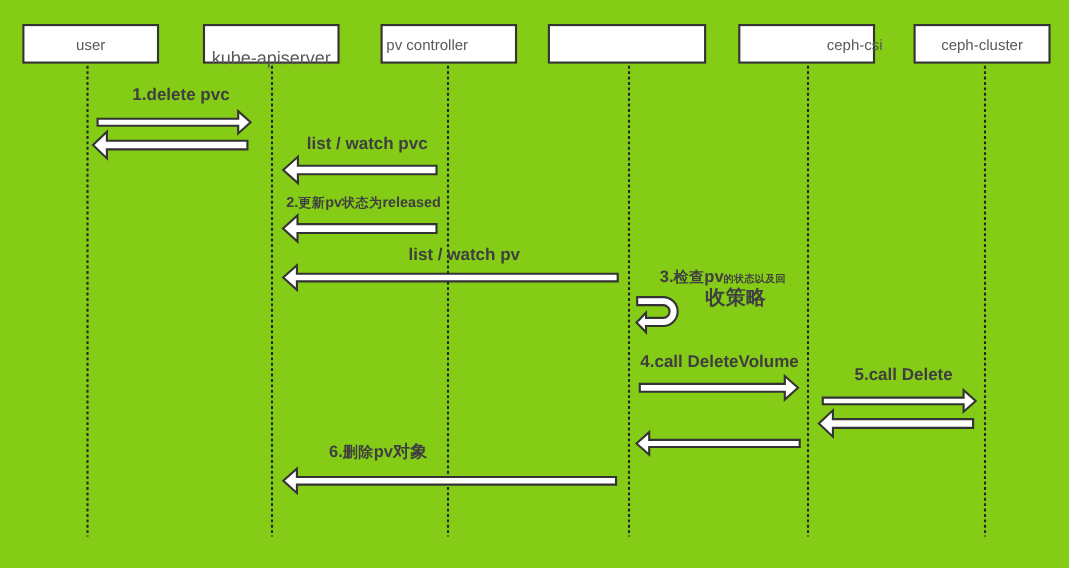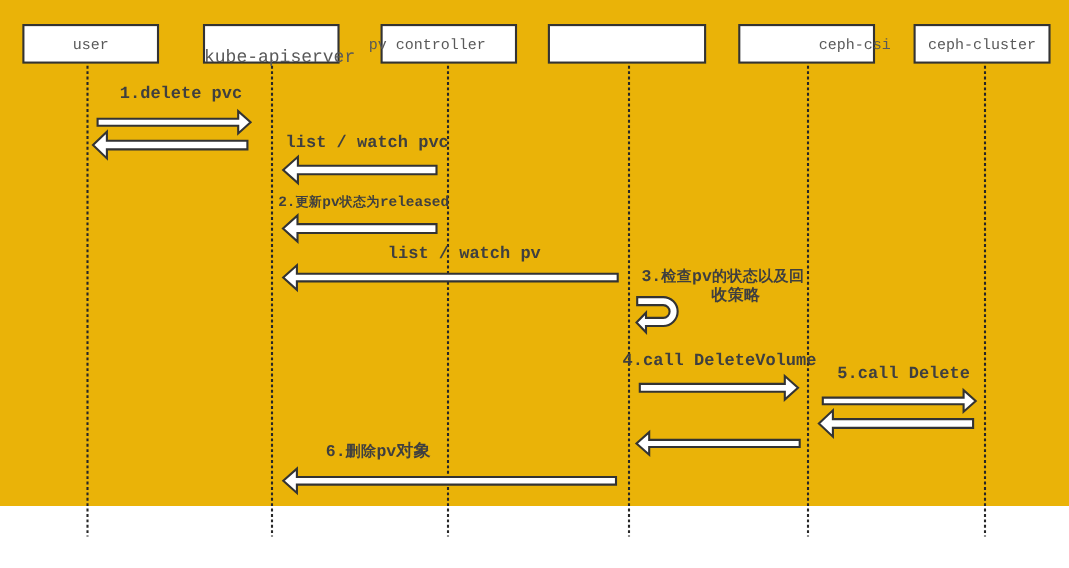--- a/index.html
+++ b/index.html
@@ -1,19 +1,19 @@
 <!DOCTYPE html>
 <html><head>
 <meta charset="utf-8">
 <title>PVC delete sequence diagram</title>
 <style>
   html,body{margin:0;padding:0;background:#ffffff;}
   body{width:1069px;height:568px;overflow:hidden;
        font-family:"Liberation Sans",sans-serif;-webkit-font-smoothing:antialiased;text-rendering:geometricPrecision;}
-  #canvas{position:relative;width:1069px;height:506px;background:#eab308;font-family:Liberation Mono, monospace;}
+  #canvas{position:relative;width:1069px;height:568px;background:#84cc16;}
   #shapes{position:absolute;left:0;top:0;width:1069px;height:568px;}
   .plabel{position:absolute;text-align:center;font-size:15px;line-height:17px;white-space:nowrap;}
   .mlabel{position:absolute;text-align:center;font-weight:bold;white-space:nowrap;}
 </style>
 </head>
 <body>
 
 <div id="canvas">
   <svg id="shapes" viewBox="0 0 1069 568" width="1069" height="568">
       <line x1="87.5" y1="65.78" x2="87.5" y2="536.5" stroke="#262626" stroke-width="2.1" stroke-dasharray="2.9 2.5" stroke-linecap="butt"></line>
@@ -51,22 +51,22 @@
     <div class="mlabel" style="font-size: 17px; line-height: 19px; left: 0px; top: 133.5px; width: 100%; transform: translateX(-167.3px); color: rgb(63, 63, 63);">
       <div>list / watch pvc</div>
     </div>
     <div class="mlabel" style="font-size: 14.4px; line-height: 19px; left: 0px; top: 193px; width: 100%; transform: translateX(-170.9px); color: rgb(63, 63, 63);">
       <div><span>2.</span><span style="font-size: 13px; letter-spacing: 0.45px;">更新</span><span>pv</span><span style="font-size: 13px; letter-spacing: 0.45px;">状态为</span><span>released</span></div>
     </div>
     <div class="mlabel" style="font-size: 17px; line-height: 19px; left: 0px; top: 244.5px; width: 100%; transform: translateX(-70.2px); color: rgb(63, 63, 63);">
       <div>list / watch pv</div>
     </div>
     <div class="mlabel" style="font-size: 16.5px; line-height: 18.4px; left: 0px; top: 267.6px; width: 100%; transform: translateX(188.2px); color: rgb(63, 63, 63);">
-      <div><span>3.</span><span style="font-size: 15px; letter-spacing: 0.4px;">检查</span><span>pv</span><span style="font-size: 15px; letter-spacing: 0.4px; margin-right: -0.4px;">的状态以及回</span></div>
-      <div><span style="font-size: 16px; letter-spacing: 0.4px; margin-right: -0.4px; margin-left: 26px;">收策略</span></div>
+      <div><span>3.</span><span style="font-size: 15px; letter-spacing: 0.4px;">检查</span><span>pv</span><span style="font-size: 10px; letter-spacing: 0.4px; margin-right: -0.4px;">的状态以及回</span></div>
+      <div><span style="font-size: 20px; letter-spacing: 0.4px; margin-right: -0.4px; margin-left: 26px;">收策略</span></div>
     </div>
     <div class="mlabel" style="font-size: 17px; line-height: 19px; left: 0px; top: 352px; width: 100%; transform: translateX(185px); color: rgb(63, 63, 63);">
       <div>4.call DeleteVolume</div>
     </div>
     <div class="mlabel" style="font-size: 17px; line-height: 19px; left: 0px; top: 365px; width: 100%; transform: translateX(369.1px); color: rgb(63, 63, 63);">
       <div>5.call Delete</div>
     </div>
     <div class="mlabel" style="font-size: 16.5px; line-height: 19px; left: 0px; top: 441.5px; width: 100%; transform: translateX(-156.3px); color: rgb(63, 63, 63);">
       <div><span>6.</span><span style="font-size: 15px; letter-spacing: 0.4px;">删除</span><span>pv</span><span style="font-size: 17px; letter-spacing: 0.4px; margin-right: -0.4px;">对象</span></div>
     </div>

